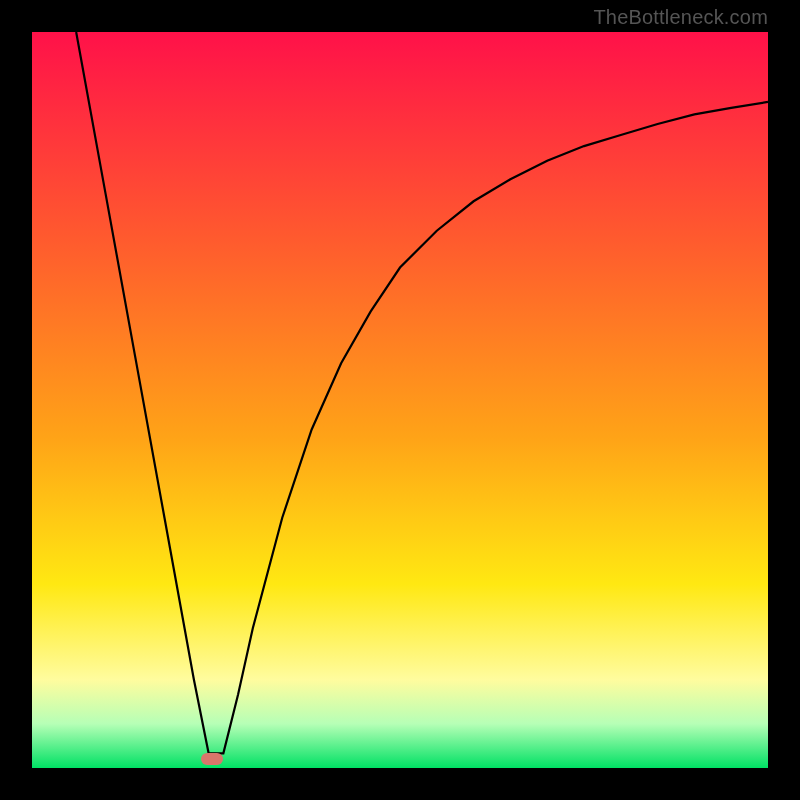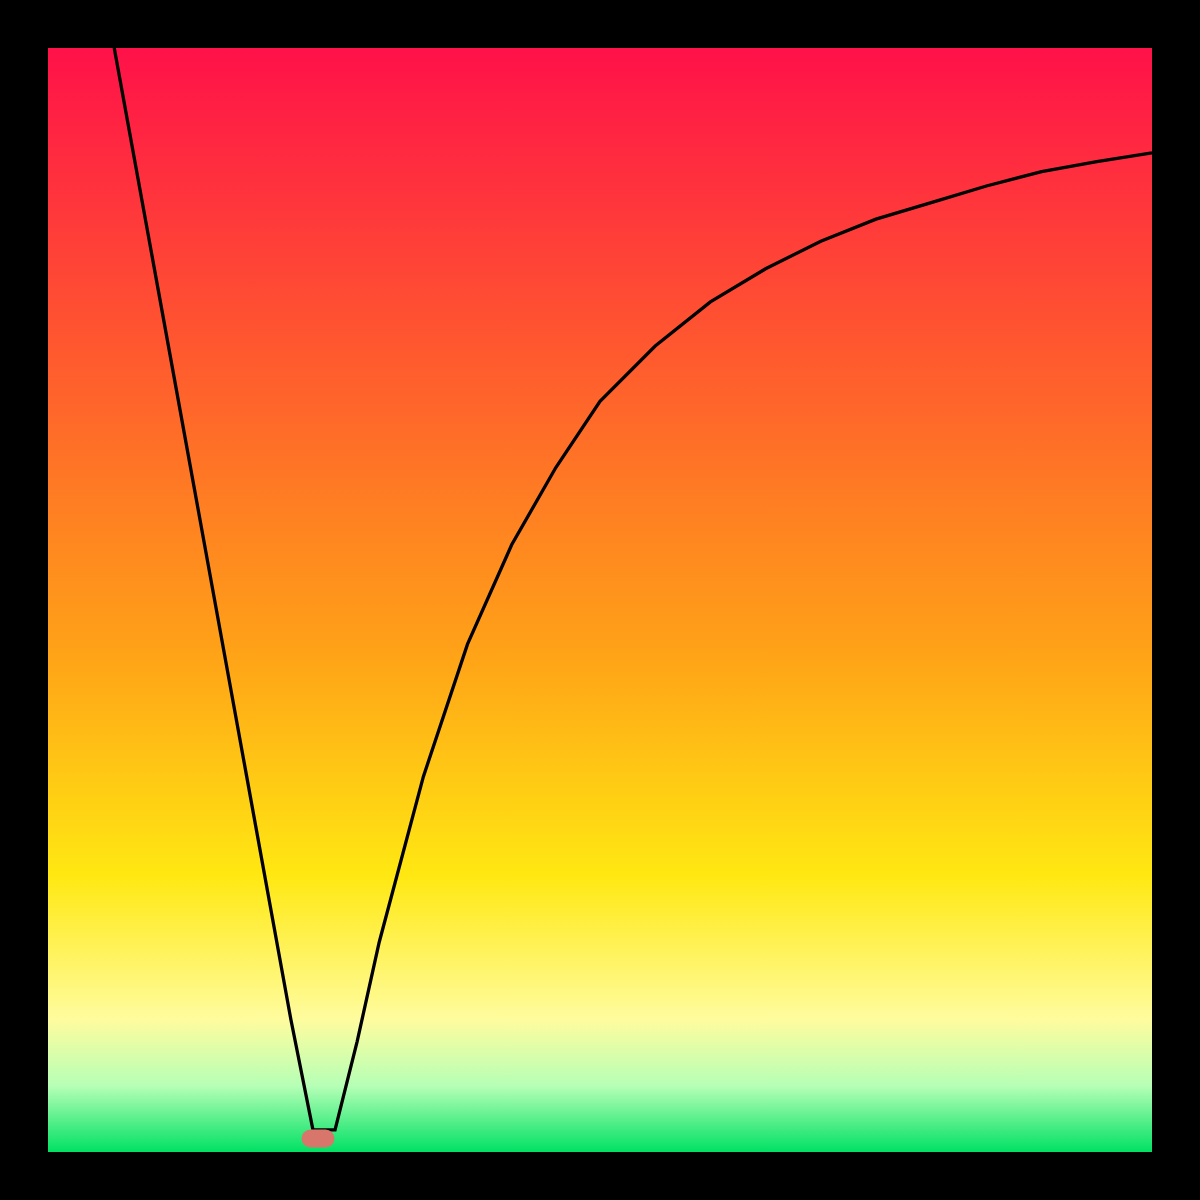--- a/index.html
+++ b/index.html
@@ -70,13 +70,14 @@
       <rect x="0" y="0" width="736" height="736" fill="url(#bg)"></rect>
     </svg>
 
     <svg class="curve" viewBox="0 0 736 736" preserveAspectRatio="none">
       <path id="curve-path" d="M44.16 0.00 L73.60 161.92 L103.04 323.84 L132.48 485.76 L161.92 647.68 L176.64 721.28 L191.36 721.28 L206.08 662.40 L220.80 596.16 L250.24 485.76 L279.68 397.44 L309.12 331.20 L338.56 279.68 L368.00 235.52 L404.80 198.72 L441.60 169.28 L478.40 147.20 L515.20 128.80 L552.00 114.08 L588.80 103.04 L625.60 92.00 L662.40 82.43 L699.20 75.81 L736.00 69.92" fill="none" stroke-width="2.2" stroke="#000000"></path>
     </svg>
 
     <div class="marker" id="marker" style="left: 180.32px; top: 727.168px; background: rgb(217, 118, 107);"></div>
   </div>
 
+  <div class="watermark">TheBottleneck.com</div>
 </div>
 
 </body></html>

